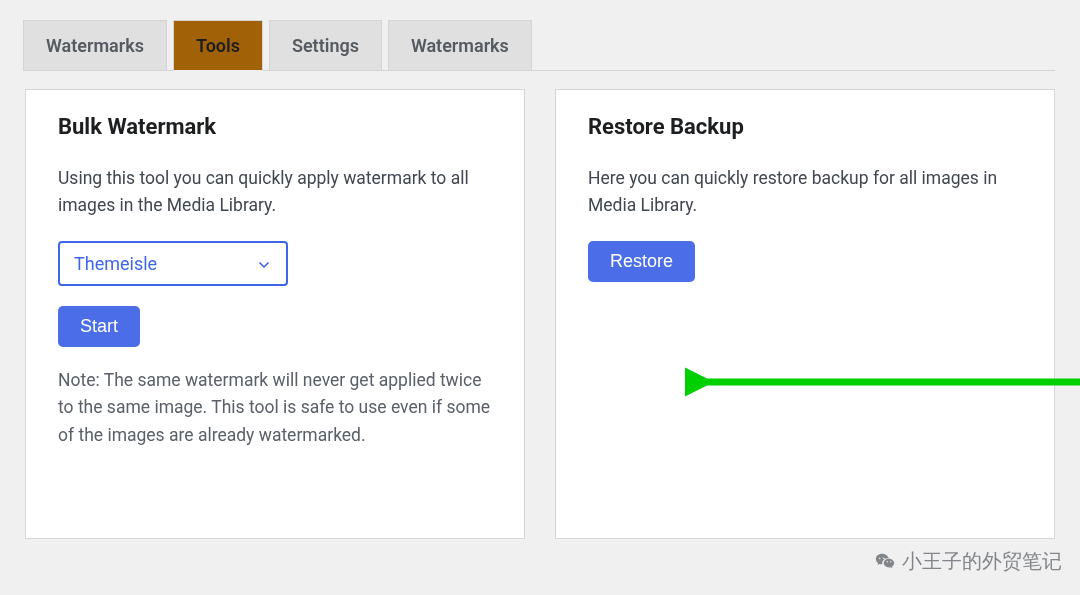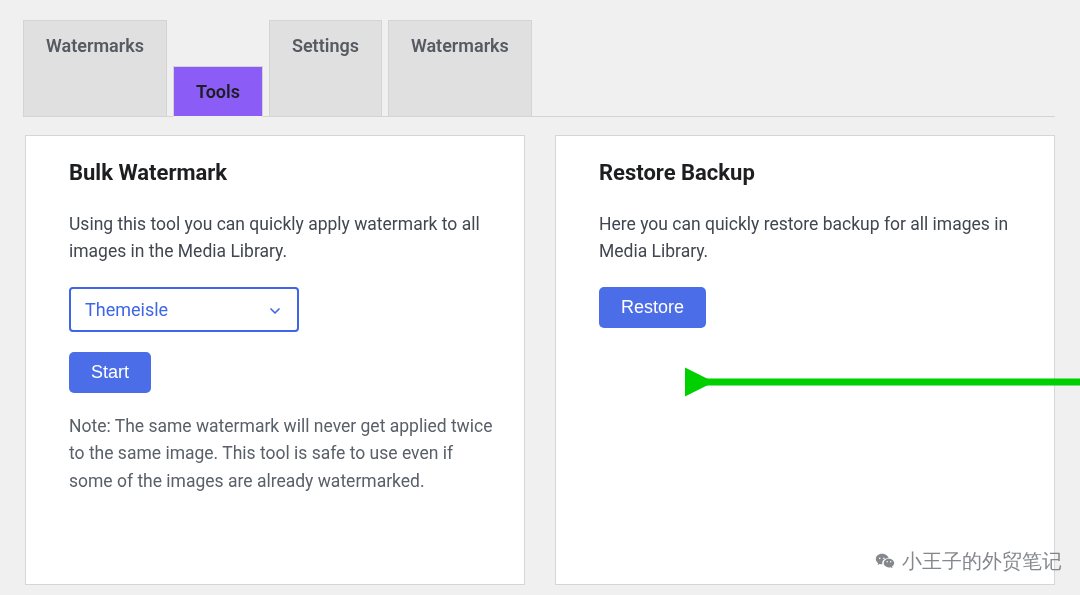--- a/index.html
+++ b/index.html
@@ -26,36 +26,35 @@
       background: #e0e0e1;
       border: 1px solid #d4d4d4;
       font-size: 18px;
       font-weight: 600;
       color: #555b61;
       margin-bottom: -1px;
       cursor: pointer;
       user-select: none;
     }
     .tab.active {
-      background: #8b5cf6;
+      background: #a16207;
       border-bottom: 1px solid #f0f0f1;
       color: #1c1e20;
-      margin-top: 46px;
     }
 
     
     .panels {
       display: flex;
       gap: 30px;
       margin-top: 18px;
     }
     .panel {
       background: #ffffff;
       border: 1px solid #d6d6d6;
-      padding: 24px 26px 26px 43px;
+      padding: 24px 26px 26px 32px;
       width: 510px;
       min-height: 450px;
     }
     .panel h2 {
       font-size: 22px;
       font-weight: 700;
       color: #1c1e20;
       margin-bottom: 26px;
     }
     .panel p {

